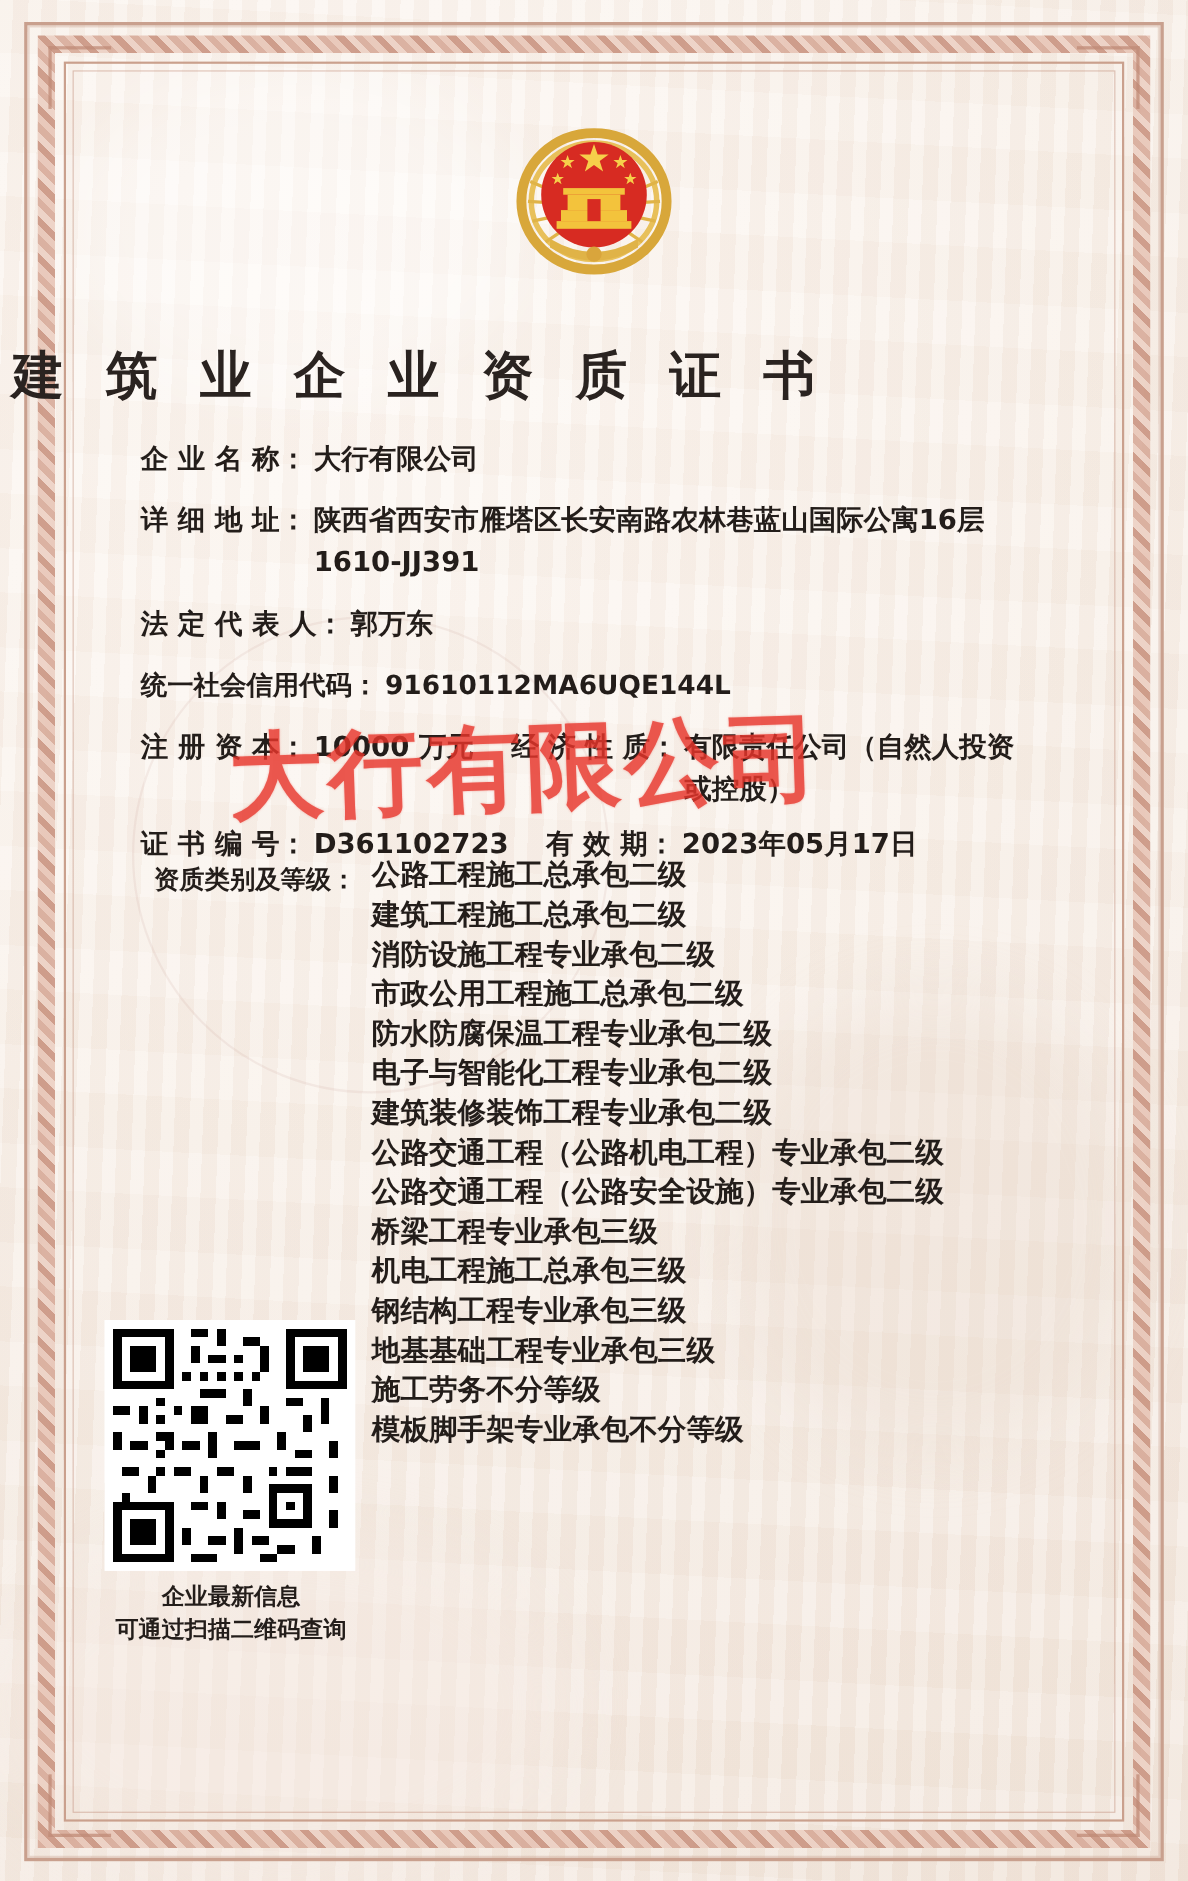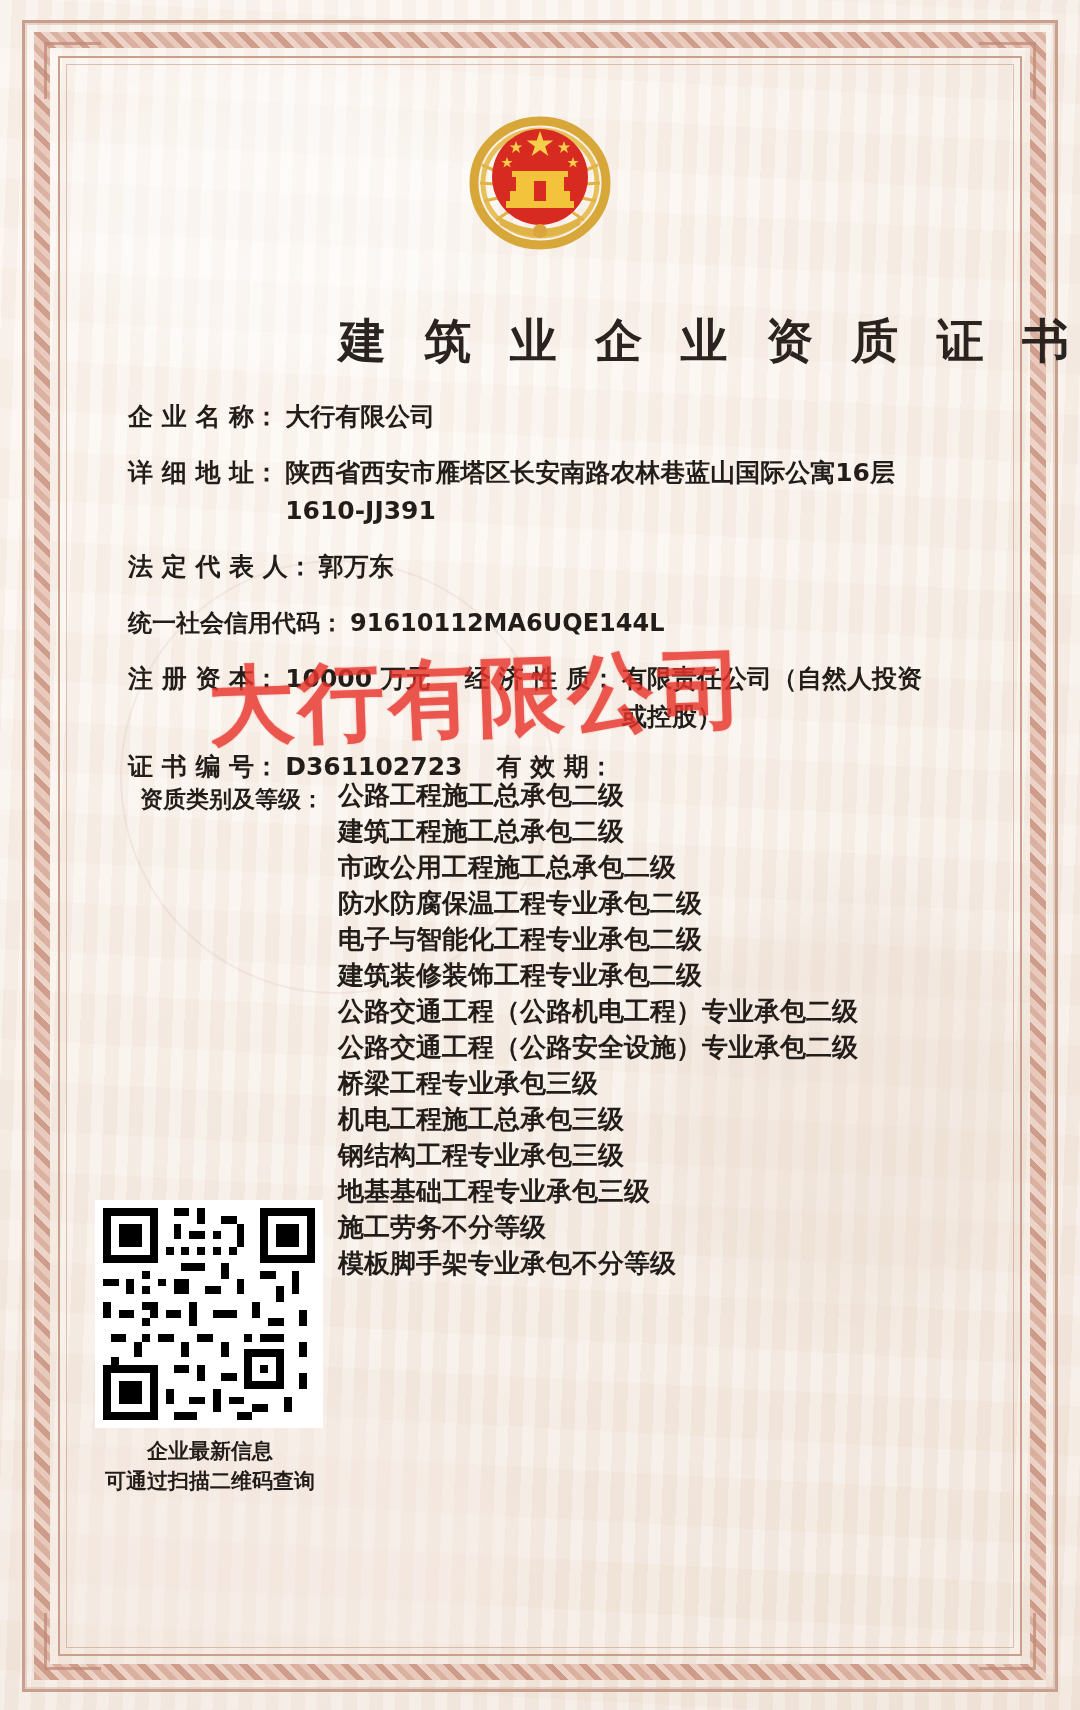--- a/index.html
+++ b/index.html
@@ -99,21 +99,21 @@
     width: 148px;
     height: 150px;
   }
   .emblem svg { display: block; }
 
   
   .title {
     position: absolute;
     top: 310px;
     left: 0; right: 0;
-    text-align: right;
+    text-align: left;
     font-family: "DejaVu Sans", sans-serif;
     font-size: 47px;
     font-weight: bold;
     letter-spacing: 11px;
     color: #2a2320;
     text-indent: 11px;
   }
 
   
   .fields {
@@ -321,29 +321,31 @@
       <span class="field-label">注 册 资 本：</span>
       <span class="field-value">10000 万元</span>
       <span class="field-label second">经 济 性 质：</span>
       <span class="field-value" style="max-width:300px;">有限责任公司（自然人投资或控股）</span>
     </div>
 
     <div class="field-row inline-two row-tight">
       <span class="field-label">证 书 编 号：</span>
       <span class="field-value">D361102723</span>
       <span class="field-label second">有 效 期：</span>
+      <span class="field-value">2023年05月17日</span>
     </div>
 
   </div>
 
   <div class="qual-block">
     <div class="qual-label">资质类别及等级：</div>
     <ul class="qual-list">
       <li>公路工程施工总承包二级</li>
       <li>建筑工程施工总承包二级</li>
+      <li>消防设施工程专业承包二级</li>
       <li>市政公用工程施工总承包二级</li>
       <li>防水防腐保温工程专业承包二级</li>
       <li>电子与智能化工程专业承包二级</li>
       <li>建筑装修装饰工程专业承包二级</li>
       <li>公路交通工程（公路机电工程）专业承包二级</li>
       <li>公路交通工程（公路安全设施）专业承包二级</li>
       <li>桥梁工程专业承包三级</li>
       <li>机电工程施工总承包三级</li>
       <li>钢结构工程专业承包三级</li>
       <li>地基基础工程专业承包三级</li>

